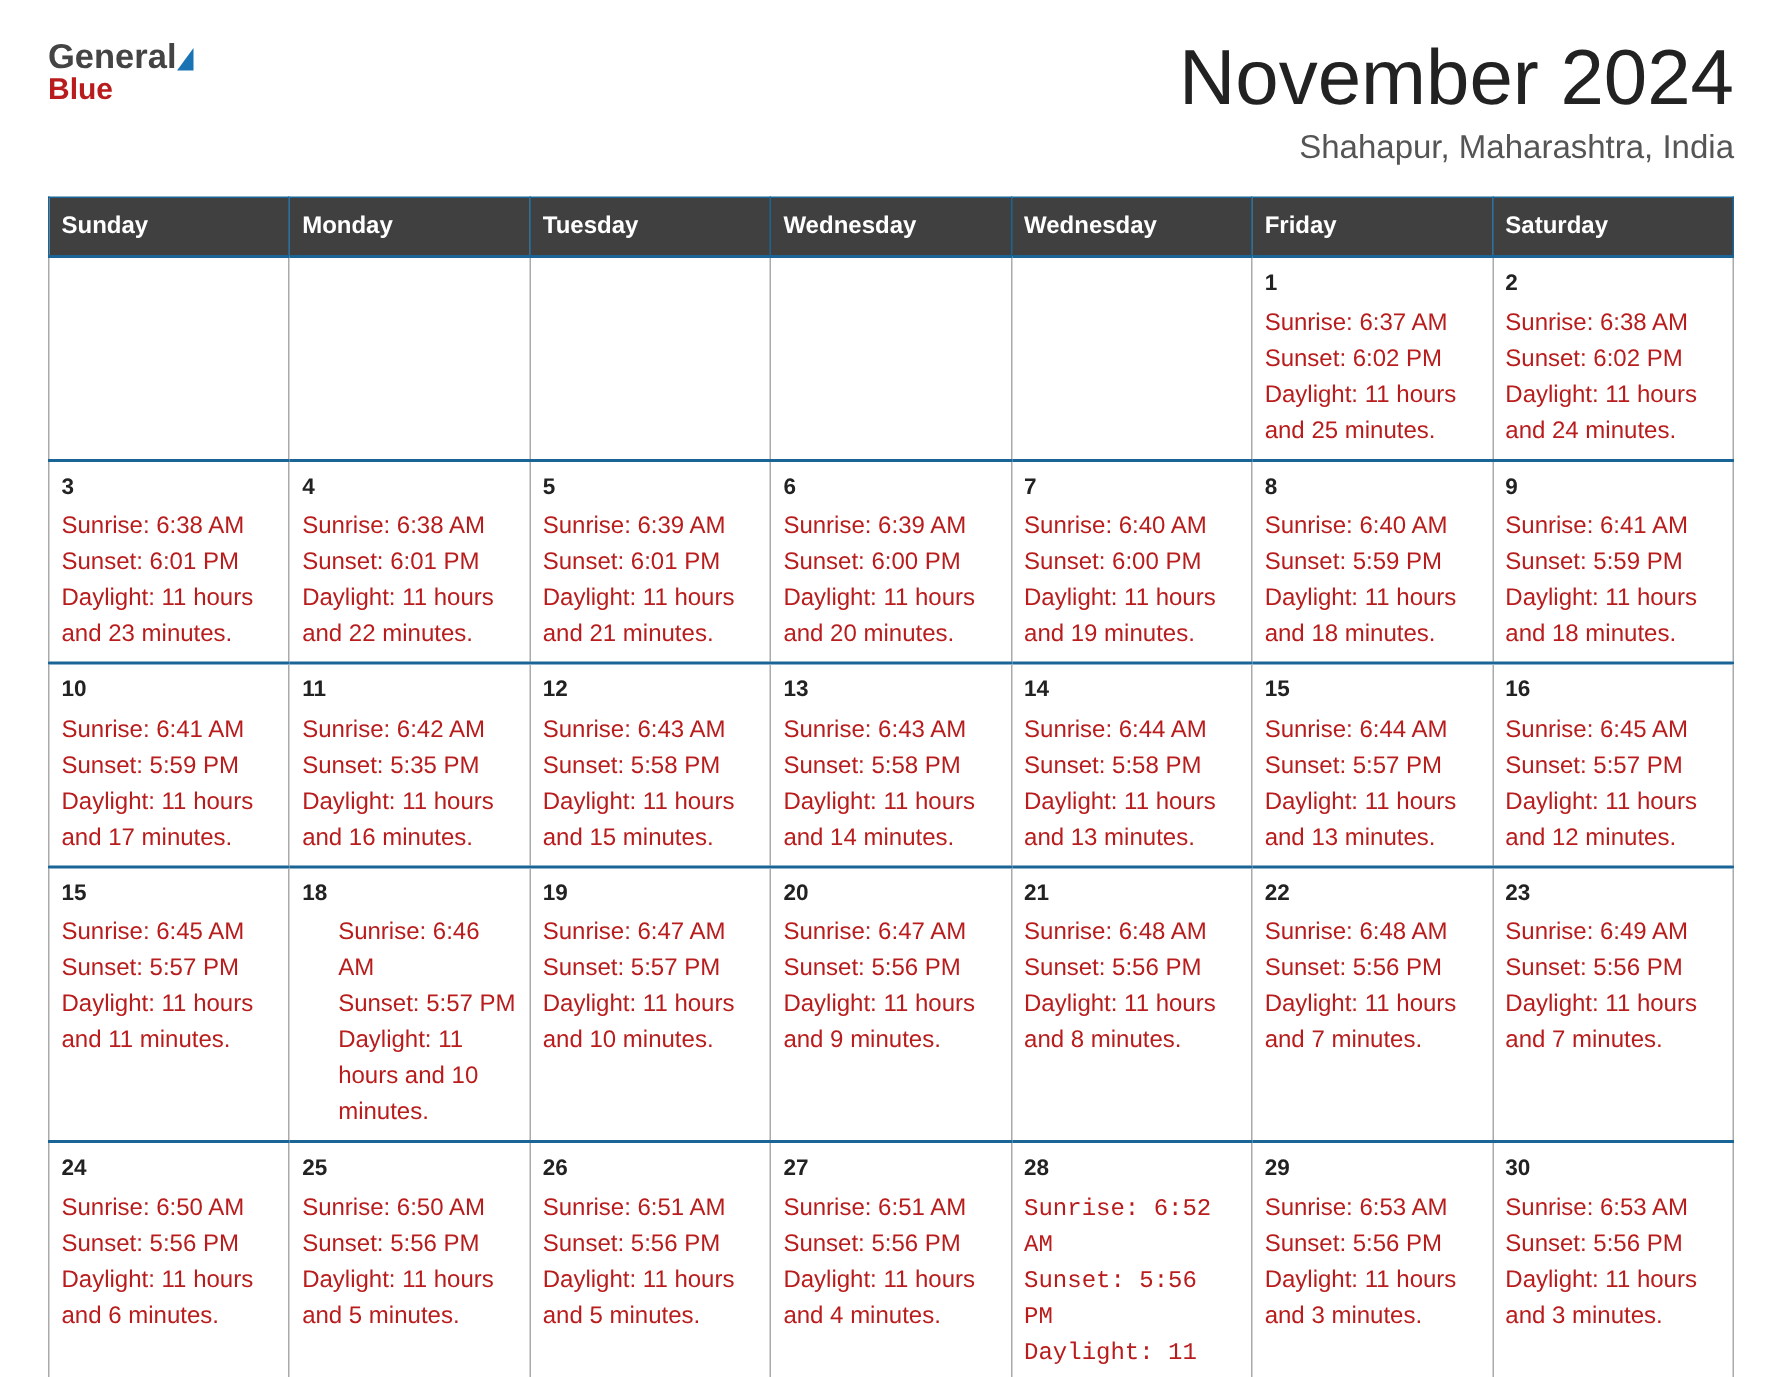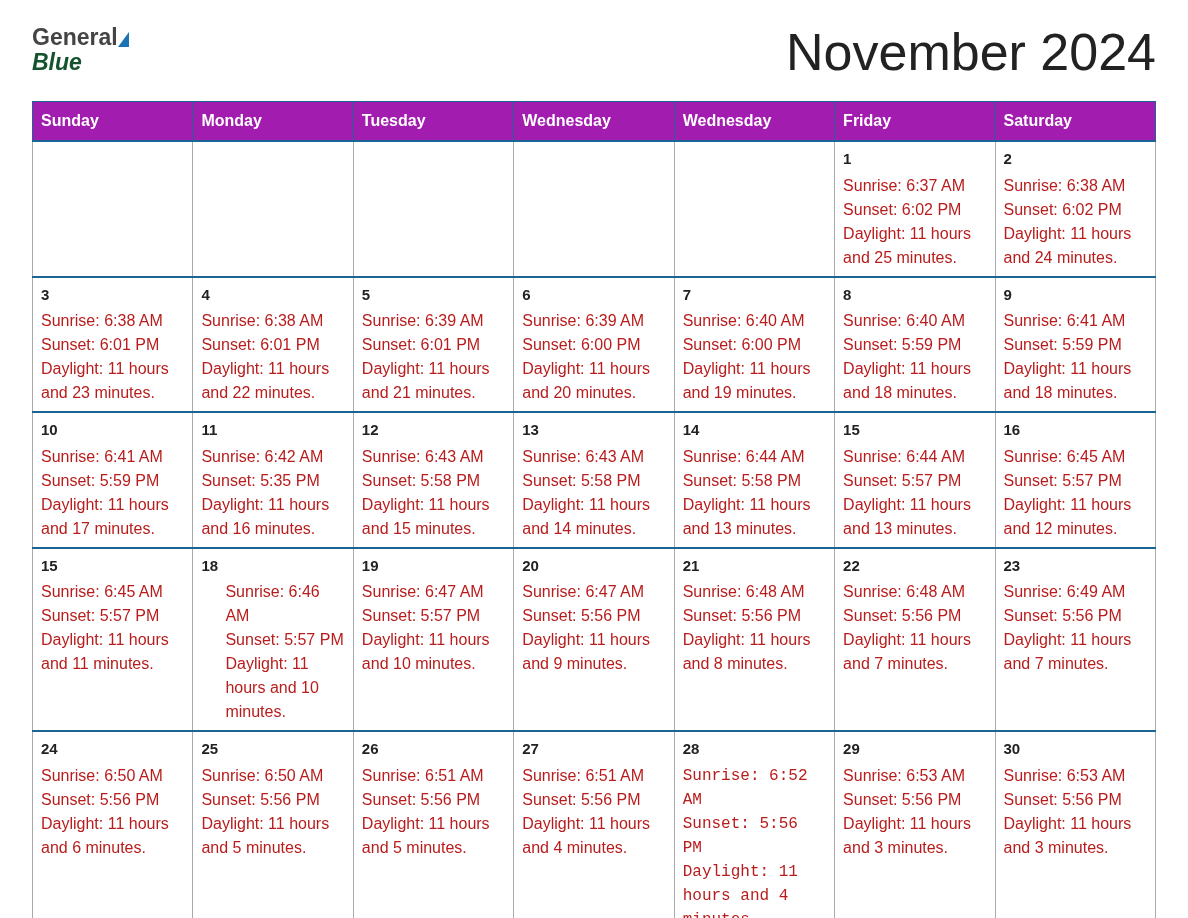--- a/index.html
+++ b/index.html
@@ -30,21 +30,21 @@
       color: #555;
       margin-top: 4px;
     }
     .calendar {
       margin: 8px 32px 32px 32px;
       border-collapse: collapse;
       width: calc(100% - 64px);
       table-layout: fixed;
     }
     .calendar th {
-      background: #a21caf;
+      background: #404040;
       color: #fff;
       font-size: 16px;
       font-weight: 600;
       padding: 10px 8px;
       text-align: left;
       border: 1px solid #1a6496;
     }
     .calendar td {
       vertical-align: top;
       border: 1px solid #aaa;
@@ -84,45 +84,45 @@
     }
     .logo-arrow {
       width: 0;
       height: 0;
       border-left: 11px solid transparent;
       border-bottom: 15px solid #1a73b5;
       display: inline-block;
       margin-bottom: -3px;
     }
     .logo-word-blue {
-      font-size: 23px;
+      font-size: 20px;
       font-weight: bold;
-      color: #14532d;
+      color: #b91c1c;
       display: block;
       margin-top: -2px;
-      font-style: italic;
     }
     .logo-container {
       display: flex;
       flex-direction: column;
     }
   </style>
 </head>
 <body>
 
 <div class="header">
   <div class="logo-container">
     <div class="logo-row">
       <span class="logo-word-general">General</span>
       <span class="logo-arrow"></span>
     </div>
     <span class="logo-word-blue">Blue</span>
   </div>
   <div class="title-area">
     <div class="main-title">November 2024</div>
+    <div class="subtitle">Shahapur, Maharashtra, India</div>
   </div>
 </div>
 
 <table class="calendar" id="cal-table">
   <thead>
     <tr id="header-row">
     <th>Sunday</th>
         <th>Monday</th>
         <th>Tuesday</th>
         <th>Wednesday</th>

